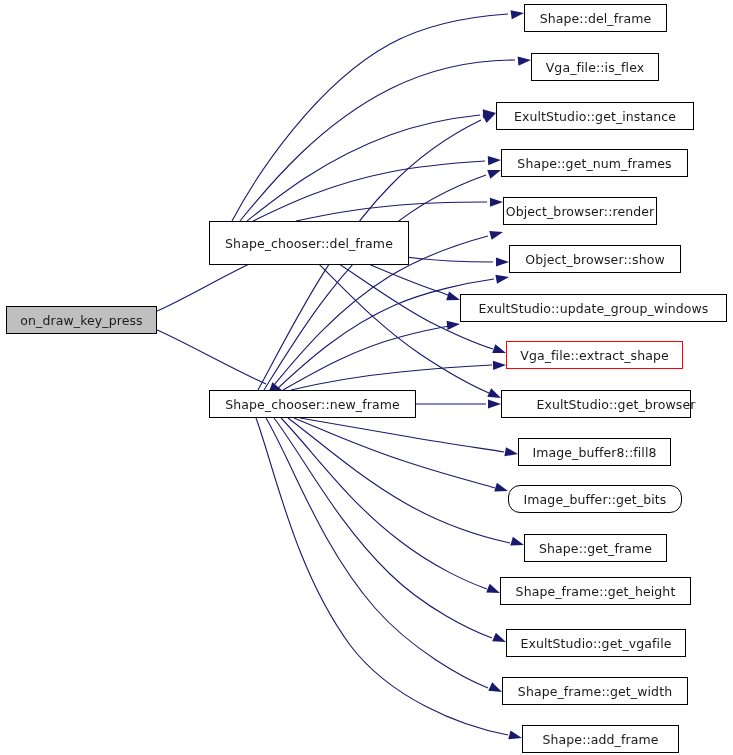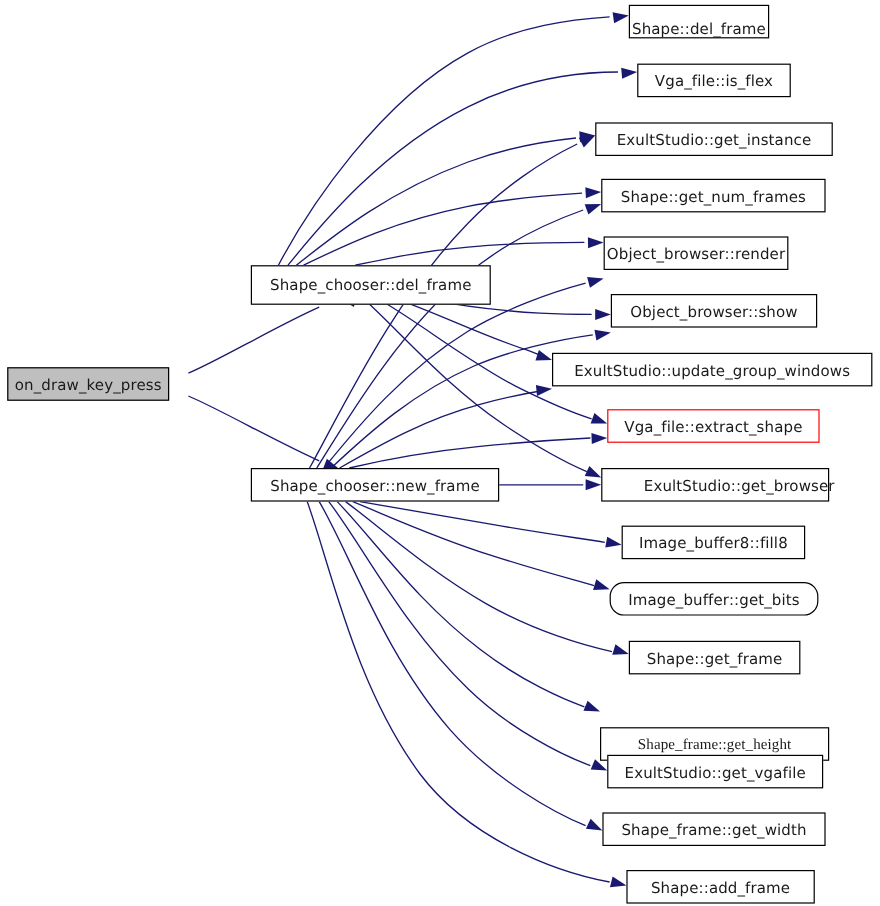--- a/index.html
+++ b/index.html
@@ -109,30 +109,30 @@
       <path class="edge-path" d="M281,418 C312,450 347,501 400,541 C435,568 470,583 487,589" stroke="#191970"></path>
       <polygon points="500,593 489.66980022034494,583.8650685545858 486.22341956091856,592.3951600166004" class="arrow-head" fill="#191970"></polygon>
       <path class="edge-path" d="M274,418 C303,456 336,522 390,574 C425,608 470,630 492,638" stroke="#191970"></path>
       <polygon points="506,642 495.8308000961689,632.6861730037583 492.23607371406763,641.1548176555207" class="arrow-head" fill="#191970"></polygon>
       <path class="edge-path" d="M266,418 C292,462 320,545 375,608 C412,650 463,678 488,688" stroke="#191970"></path>
       <polygon points="502,692 492.16204277253075,682.3369467770023 488.27395476451636,690.6749784177395" class="arrow-head" fill="#191970"></polygon>
       <path class="edge-path" d="M256,418 C275,470 295,570 350,645 C390,698 460,726 508,735" stroke="#191970"></path>
       <polygon points="522,738 510.4989962781705,730.3916550163348 508.27331483865356,739.318375698074" class="arrow-head" fill="#191970"></polygon>
     </svg>
   <div id="node-layer">
-      <div class="node-box root" style="left: 6px; top: 306px; width: 135px; height: 28px; background: rgb(191, 191, 191);">
+      <div class="node-box root" style="left: 6px; top: 306px; width: 151px; height: 28px; background: rgb(191, 191, 191);">
         <span class="node-label">on_draw_key_press</span>
       </div>
-      <div class="node-box" style="left: 209px; top: 221px; width: 200px; height: 33px;">
+      <div class="node-box" style="left: 209px; top: 221px; width: 200px; height: 44px;">
         <span class="node-label">Shape_chooser::del_frame</span>
       </div>
       <div class="node-box" style="left: 209px; top: 390px; width: 207px; height: 28px;">
         <span class="node-label">Shape_chooser::new_frame</span>
       </div>
-      <div class="node-box" style="left: 524px; top: 4px; width: 117px; height: 28px; align-items: flex-end;">
+      <div class="node-box" style="left: 524px; top: 4px; width: 143px; height: 28px;">
         <span class="node-label">Shape::del_frame</span>
       </div>
       <div class="node-box" style="left: 531px; top: 53px; width: 128px; height: 28px;">
         <span class="node-label">Vga_file::is_flex</span>
       </div>
       <div class="node-box" style="left: 496px; top: 102px; width: 198px; height: 28px; text-align: center;">
         <span class="node-label">ExultStudio::get_instance</span>
       </div>
       <div class="node-box" style="left: 501px; top: 149px; width: 187px; height: 28px;">
         <span class="node-label">Shape::get_num_frames</span>
@@ -154,21 +154,21 @@
       </div>
       <div class="node-box" style="left: 518px; top: 438px; width: 153px; height: 28px;">
         <span class="node-label">Image_buffer8::fill8</span>
       </div>
       <div class="node-box" style="left: 508px; top: 485px; width: 174px; height: 28px; border-radius: 12px;">
         <span class="node-label">Image_buffer::get_bits</span>
       </div>
       <div class="node-box" style="left: 524px; top: 534px; width: 143px; height: 28px;">
         <span class="node-label">Shape::get_frame</span>
       </div>
-      <div class="node-box" style="left: 500px; top: 606px; width: 191px; height: 28px; font-family: Liberation Serif, serif;">
+      <div class="node-box" style="left: 500px; top: 577px; width: 191px; height: 28px;">
         <span class="node-label">Shape_frame::get_height</span>
       </div>
       <div class="node-box" style="left: 506px; top: 629px; width: 180px; height: 28px;">
         <span class="node-label">ExultStudio::get_vgafile</span>
       </div>
       <div class="node-box" style="left: 502px; top: 677px; width: 186px; height: 28px;">
         <span class="node-label">Shape_frame::get_width</span>
       </div>
       <div class="node-box" style="left: 522px; top: 725px; width: 157px; height: 28px;">
         <span class="node-label">Shape::add_frame</span>

